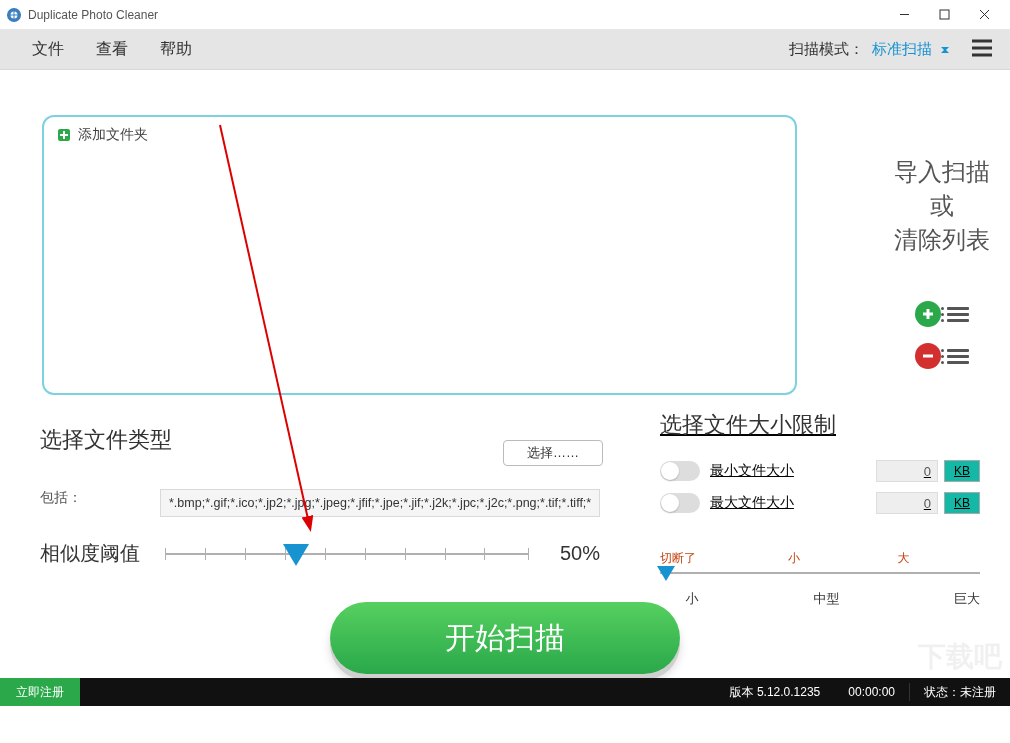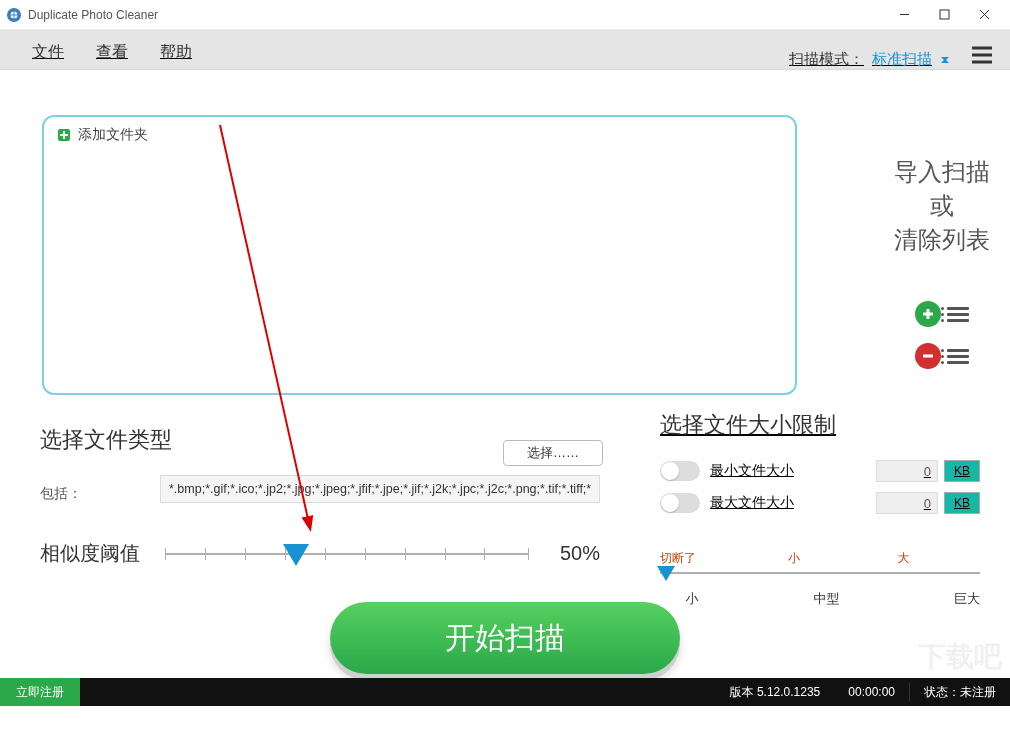--- a/index.html
+++ b/index.html
@@ -6,21 +6,21 @@
   html, body { width: 1010px; height: 743px; font-family: "Microsoft YaHei", Arial, sans-serif; background: #fff; overflow: hidden; }
 
   
   .titlebar { height: 30px; background: #fff; border-bottom: 1px solid #e8e8e8; display: flex; align-items: center; padding: 0 6px; font-size: 12px; color: #555; }
   .titlebar .icon-app { width: 16px; height: 16px; margin-right: 6px; display: flex; align-items: center; justify-content: center; }
   .titlebar .spacer { flex: 1; }
   .win-btn { width: 40px; height: 28px; display: flex; align-items: center; justify-content: center; cursor: pointer;}
   .win-btn svg { stroke: #333; }
 
   
-  .menubar { height: 40px; background: #e5e5e5; display: flex; align-items: flex-end; padding: 0 16px; border-bottom: 1px solid #d9d9d9; text-decoration: underline;}
+  .menubar { height: 40px; background: #e5e5e5; display: flex; align-items: center; padding: 0 16px; border-bottom: 1px solid #d9d9d9;}
   .menubar .menuitem { font-size: 16px; color: #333; padding: 6px 16px; cursor: pointer; }
   .menubar .spacer { flex: 1; }
   .scanmode-label { font-size: 15px; color: #333; margin-right: 8px; }
   .scanmode-value { font-size: 15px; color: #1793d2; cursor: pointer; display: inline-flex; align-items: center; }
   .hamburger { margin-left: 18px; cursor: pointer; }
 
   
   .main { position: relative; height: 636px; background: #fff; }
 
   .dropzone {
@@ -39,21 +39,21 @@
   .rightcol .green { background: #2aa84a; }
   .rightcol .red { background: #d32f2f; }
   .rightcol .listicon { display: inline-block; }
   .listicon-line { display: block; width: 22px; height: 3px; background: #555; margin: 3px 0; border-radius: 1px; position: relative; }
   .listicon-line::before{content:"";position:absolute;left:-6px;top:0;width:3px;height:3px;background:#555;border-radius:50%;}
 
   
   .section-left { position: absolute; left: 40px; top: 355px; width: 560px; }
   .section-left h2 { font-size: 22px; color: #333; font-weight: 400; }
   .select-btn { position: absolute; left: 503px; top: 370px; width: 100px; height: 26px; border: 1px solid #bbb; background: #fff; border-radius: 4px; font-size: 13px; color: #333; cursor: pointer; }
-  .include-row { position: absolute; left: 40px; top: 405px; width: 560px; display: flex; align-items: flex-end; }
+  .include-row { position: absolute; left: 40px; top: 419px; width: 560px; display: flex; align-items: flex-start; }
   .include-row .lbl { font-size: 14px; color: #555; width: 120px; }
   .include-row input { flex: 1; height: 28px; border: 1px solid #d9d9d9; background: #f5f5f5; padding: 0 8px; font-size: 12.5px; color: #333; }
 
   
   .arrow { position: absolute; left: 200px; top: 45px; pointer-events: none; }
 
   
   .similarity-row { position: absolute; left: 40px; top: 470px; width: 560px; display: flex; align-items: center; }
   .similarity-row .lbl { font-size: 20px; color: #333; width: 125px; }
   .slider-wrap { flex: 1; position: relative; height: 24px; }

